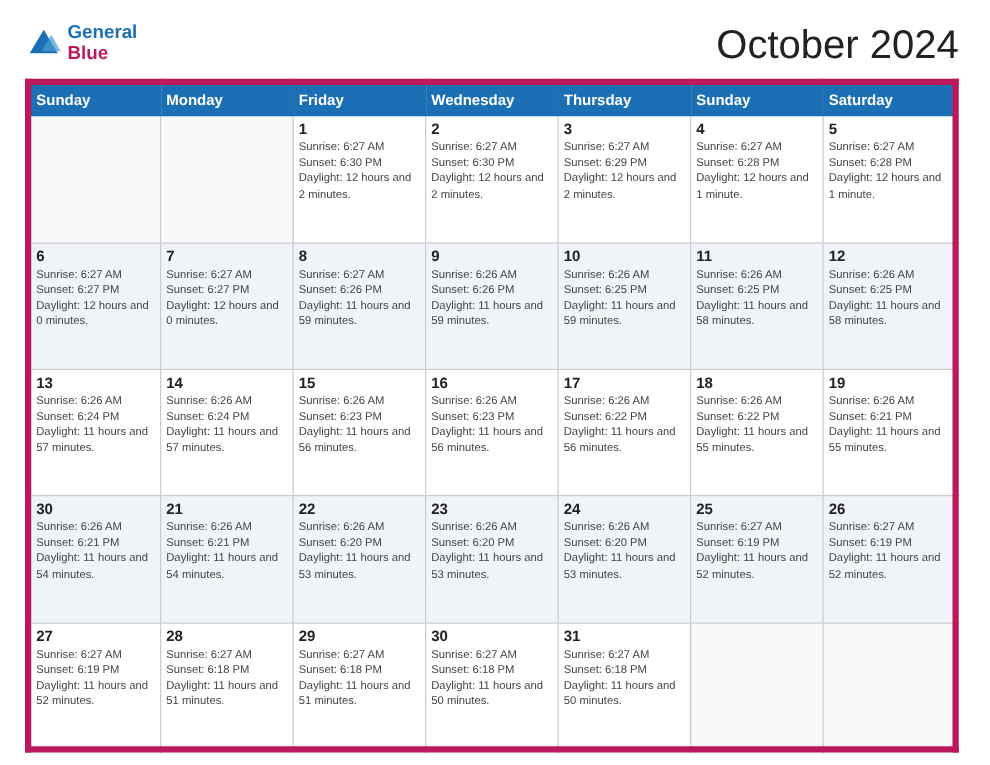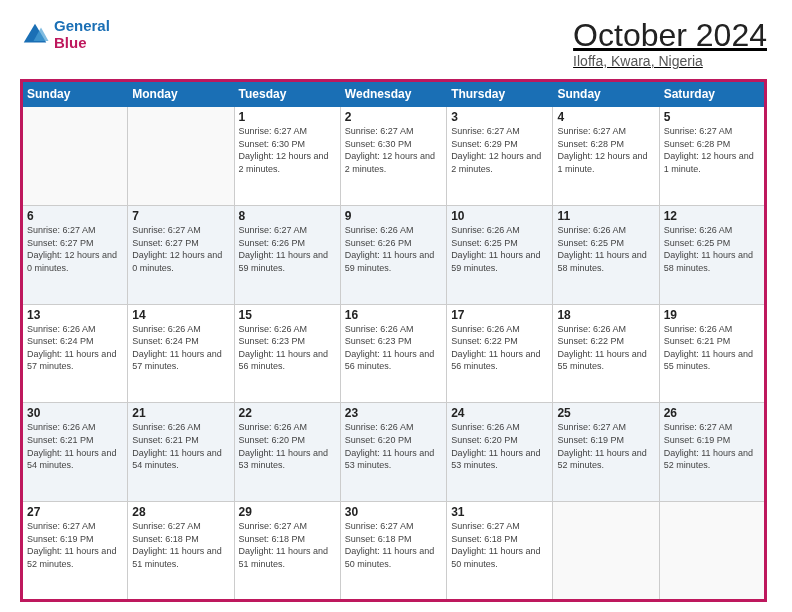--- a/index.html
+++ b/index.html
@@ -35,36 +35,35 @@
       line-height: 1.1;
     }
     .logo-text span {
       color: #1a6fb5;
     }
     .logo-icon {
       width: 30px;
       height: 30px;
     }
     .title-block {
-      text-align: left;
-      text-decoration: underline;
+      text-align: right;
     }
     .month-title {
       font-size: 32px;
       font-weight: 300;
       color: #222;
       line-height: 1.1;
     }
     .location {
       font-size: 14px;
       color: #555;
     }
     .calendar {
       flex: 1;
-      border: 3px solid #be185d;
+      border: 5px solid #be185d;
       border-collapse: collapse;
       width: 100%;
       table-layout: fixed;
     }
     .calendar th {
       background: #1a6fb5;
       color: #fff;
       font-size: 12px;
       font-weight: bold;
       padding: 5px 4px;
@@ -109,30 +108,29 @@
         <polygon points="20,5 35,30 5,30" fill="#1a6fb5"></polygon>
         <polygon points="28,10 38,28 18,28" fill="#4a9fd4" opacity="0.7"></polygon>
       </svg>
       <div class="logo-text">
         <span>General</span><br>
         <span style="color:#be185d">Blue</span>
       </div>
     </div>
     <div class="title-block">
       <div class="month-title">October 2024</div>
-      <div class="location">Iloffa, Kwara, Nigeria</div>
     </div>
   </div>
 
   <table class="calendar">
     <thead>
       <tr>
         <th>Sunday</th>
         <th>Monday</th>
-        <th>Tuesday</th>
+        <th>Friday</th>
         <th>Wednesday</th>
         <th>Thursday</th>
         <th>Sunday</th>
         <th>Saturday</th>
       </tr>
     </thead>
     <tbody id="calendar-body">
     <tr>
           <td class="empty"></td>
           <td class="empty"></td>

